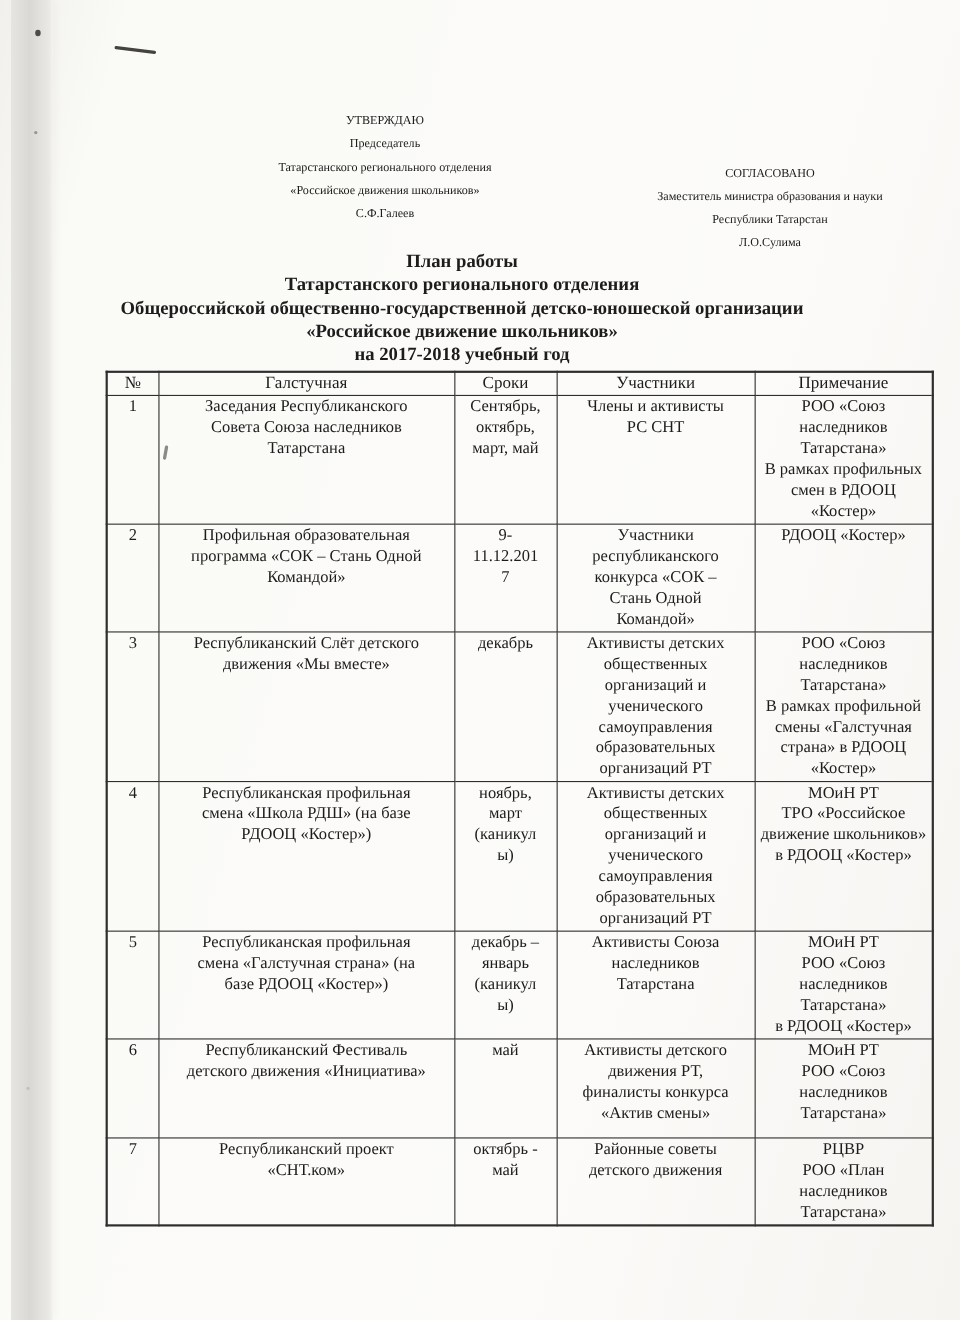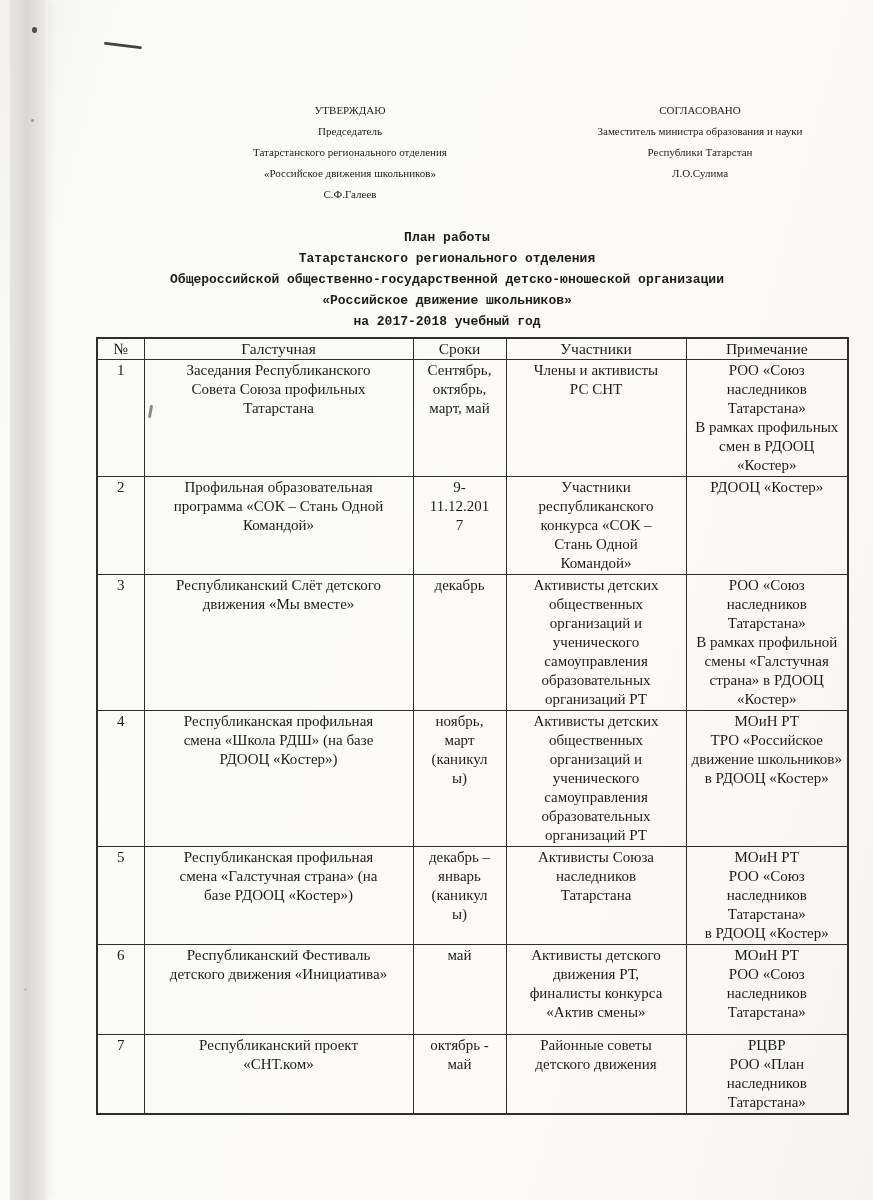--- a/index.html
+++ b/index.html
@@ -27,27 +27,26 @@
     position:absolute;left:149px;top:405px;width:3px;height:13px;border-radius:2px;
     background:#8d8a84;transform:rotate(10deg);
   }
   
   .approval-row{position:absolute;top:100px;left:0;width:873px;}
   .approval{
     position:absolute;text-align:center;font-size:11px;line-height:21px;
     white-space:pre-line;
   }
   .approval.left{left:185px;width:330px;}
-  .approval.right{left:535px;width:330px;}
+  .approval.right{left:535px;width:330px;margin-top:48px;}
   
   .doc-title{
-    position:absolute;top:227px;left:67px;width:760px;
-    text-align:center;font-weight:bold;font-size:13px;line-height:21px;
+    position:absolute;top:227px;left:40px;width:760px;
+    text-align:center;font-weight:bold;font-size:17px;line-height:21px;
     white-space:pre-line;
-    font-family:Liberation Mono, monospace;
   }
   
   table.plan{
     position:absolute;top:337px;left:96px;width:751px;
     border-collapse:collapse;table-layout:fixed;
     font-size:15px;line-height:19px;
   }
   table.plan th,table.plan td{
     border:1px solid #2e2e2e;
     vertical-align:top;text-align:center;
@@ -112,21 +111,21 @@
         <th>Галстучная</th>
         <th>Сроки</th>
         <th>Участники</th>
         <th>Примечание</th>
       </tr>
     </thead>
     <tbody class="rows">
   <tr class="data-row">
     <td>1</td>
     <td>Заседания Республиканского
-Совета Союза профильных
+Совета Союза наследников
 Татарстана</td>
     <td>Сентябрь,
 октябрь,
 март, май</td>
     <td>Члены и активисты
 РС СНТ</td>
     <td>РОО «Союз
 наследников
 Татарстана»
 В рамках профильных

